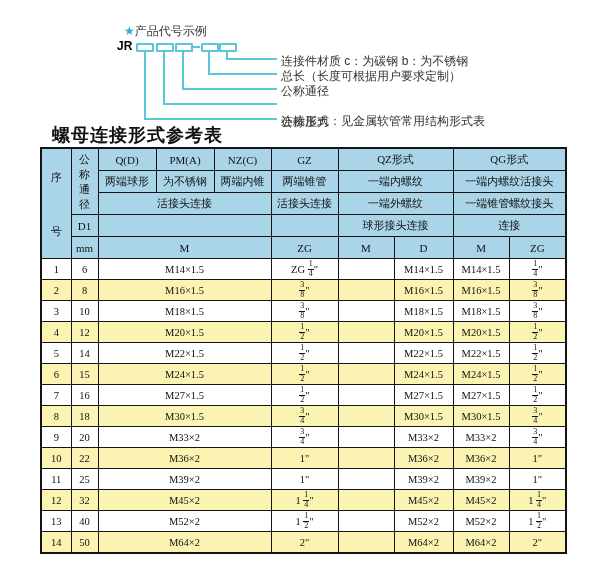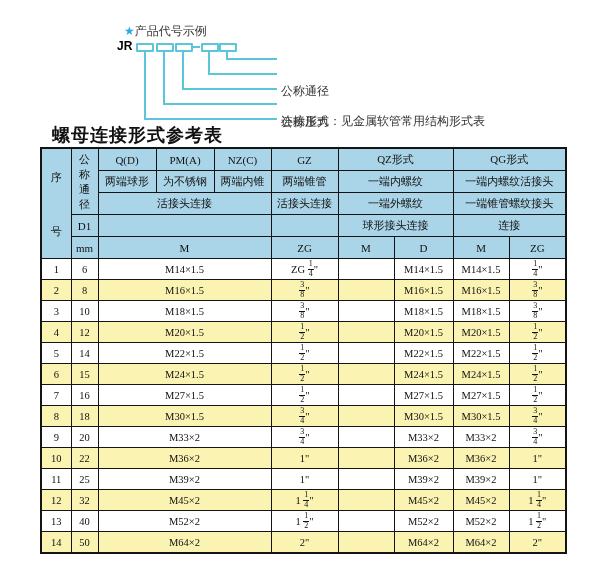--- a/index.html
+++ b/index.html
@@ -64,20 +64,22 @@
   <div class="vline v2"></div>
   <div class="vline v3"></div>
   <div class="vline v4"></div>
   <div class="vline v5"></div>
   <div class="hline h1"></div>
   <div class="hline h2"></div>
   <div class="hline h3"></div>
   <div class="hline h4"></div>
   <div class="hline h5"></div>
 
+  <div class="diag-label dl1">连接件材质  c：为碳钢  b：为不锈钢</div>
+  <div class="diag-label dl2">总长（长度可根据用户要求定制）</div>
   <div class="diag-label dl3">公称通径</div>
   <div class="diag-label dl4">公称压力</div>
   <div class="diag-label dl5">连接形式：见金属软管常用结构形式表</div>
 
   <div class="heading">螺母连接形式参考表</div>
 
   <table>
     <colgroup>
       <col style="width:30px">
         <col style="width:27px">

